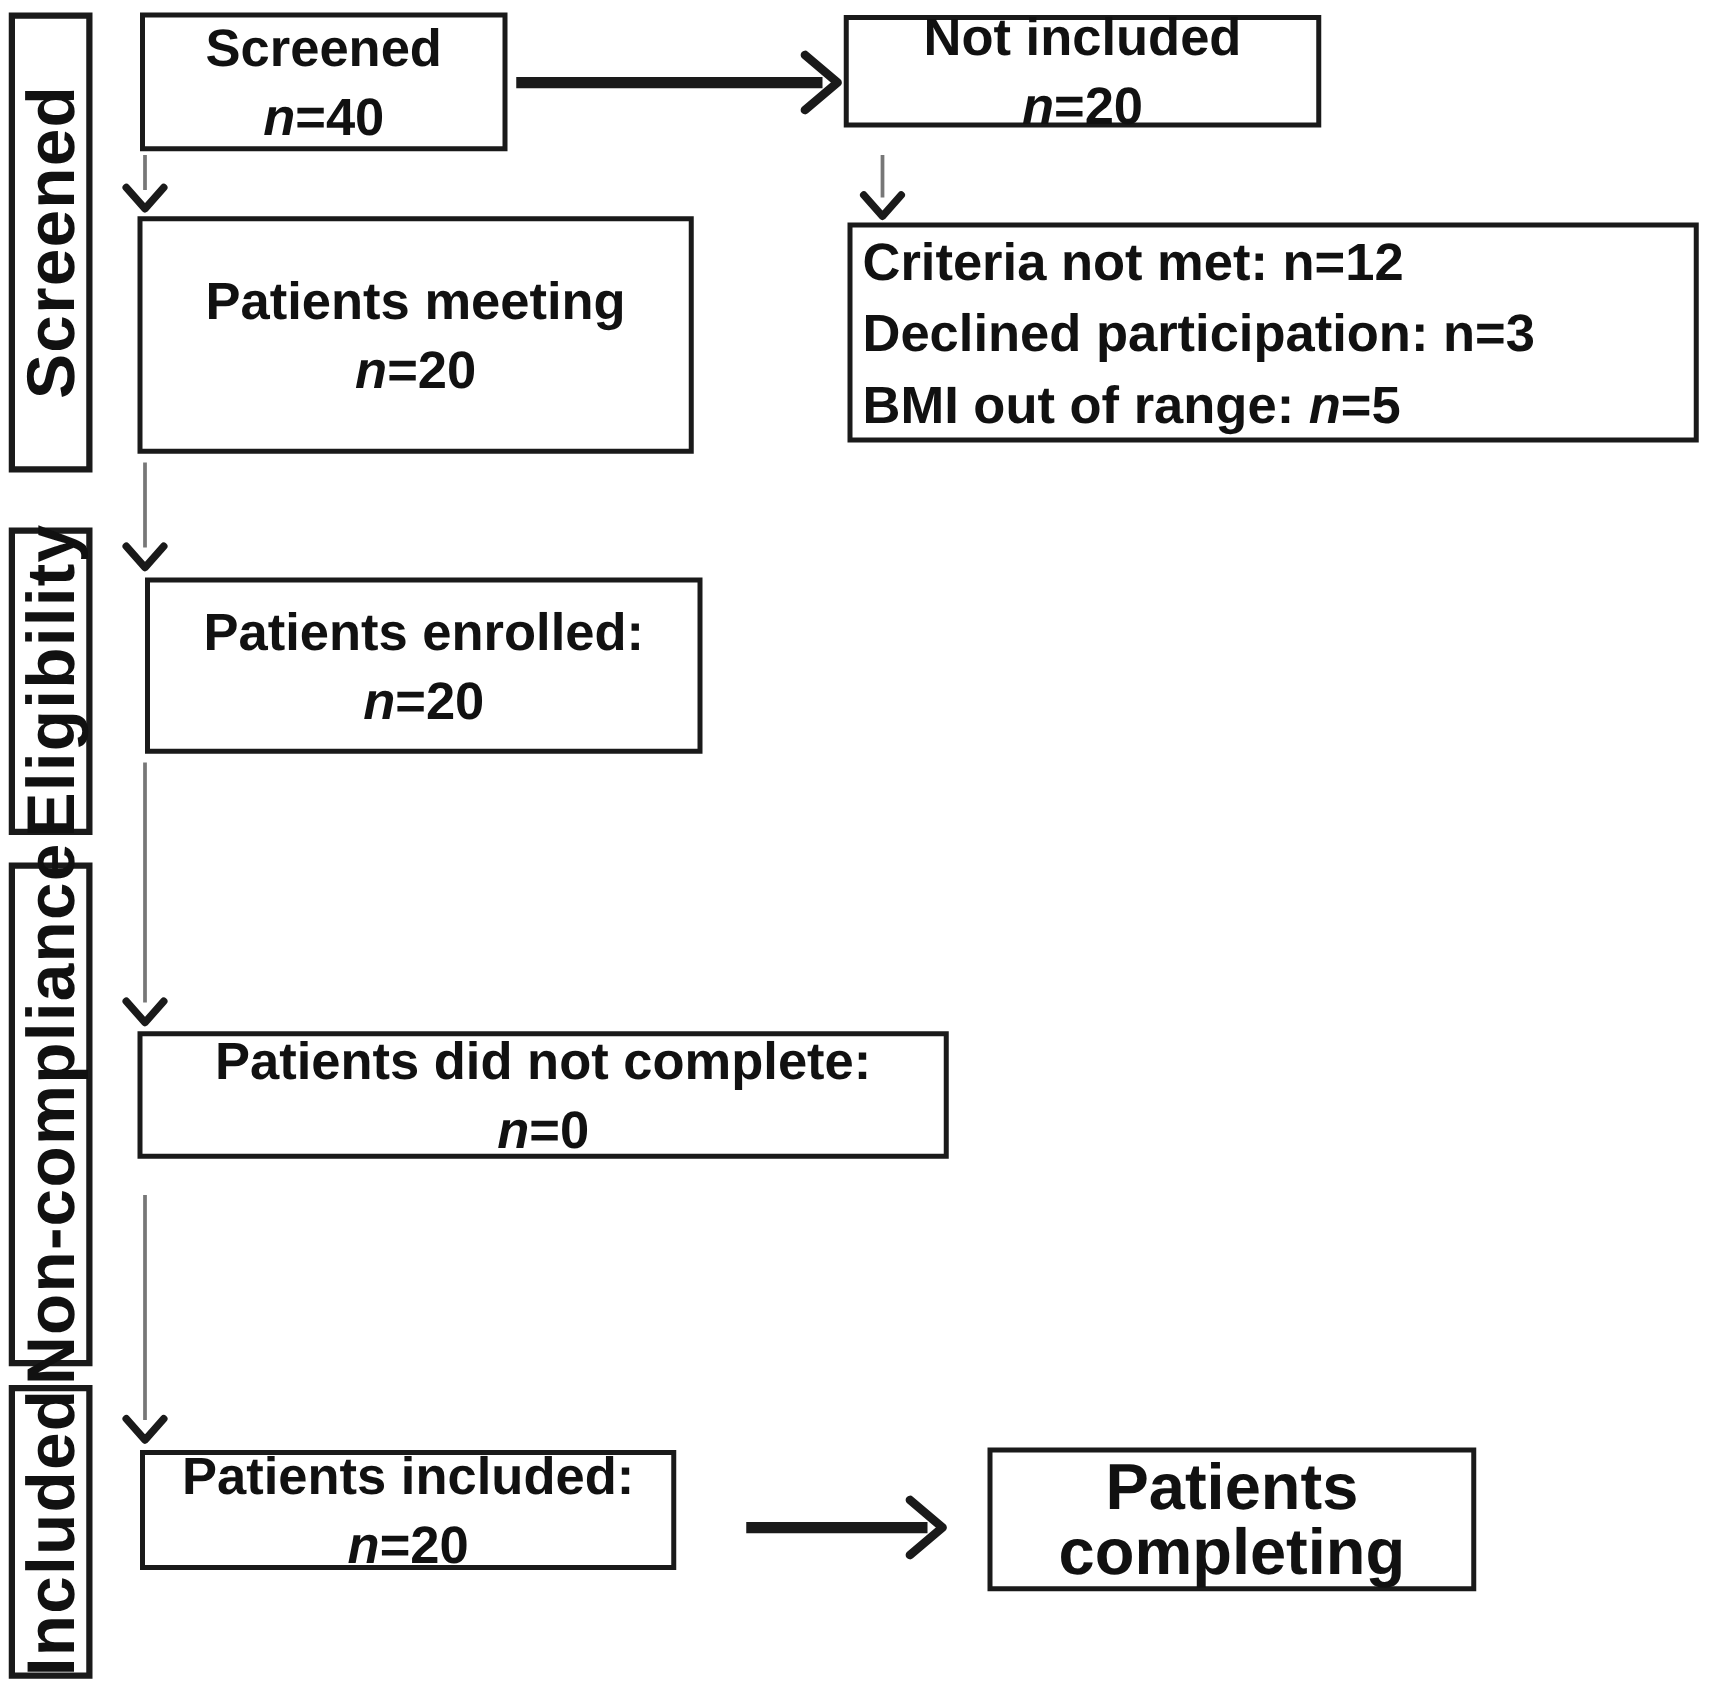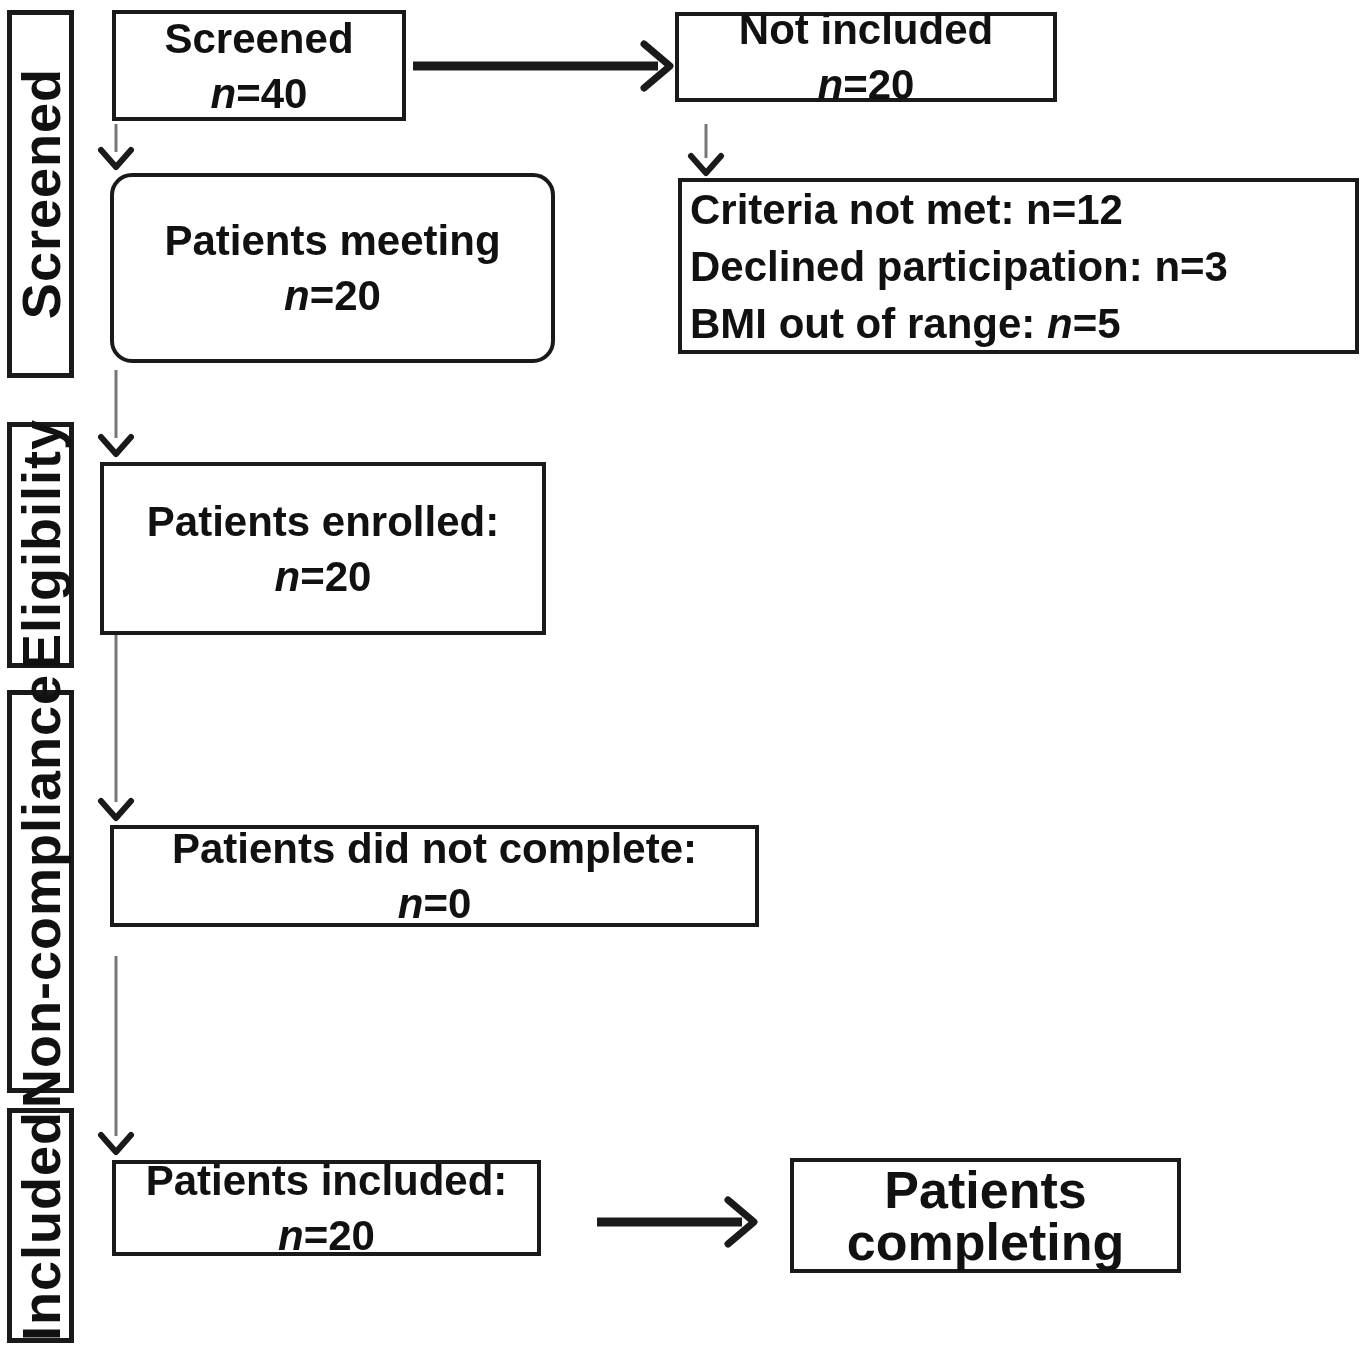--- a/index.html
+++ b/index.html
@@ -52,25 +52,25 @@
     flex-direction: column;
     justify-content: center;
     align-items: center;
     text-align: center;
     font-size: 42px;
     line-height: 55px;
   }
   .box em { font-style: italic; }
   #b-screened    { left: 112px; top: 10px;   width: 294px; height: 111px; }
   #b-notincluded { left: 675px; top: 12px;   width: 382px; height: 90px; }
-  #b-meeting     { left: 110px; top: 173px;  width: 445px; height: 190px; border-radius: 22px; }
+  #b-meeting     { left: 110px; top: 173px;  width: 445px; height: 190px; }
   #b-reasons     { left: 678px; top: 178px;  width: 681px; height: 176px;
                    align-items: flex-start; text-align: left;
                    padding-left: 8px; line-height: 57px; }
-  #b-enrolled    { left: 100px; top: 462px;  width: 446px; height: 173px; }
+  #b-enrolled    { left: 116px; top: 462px;  width: 446px; height: 141px; }
   #b-notcomplete { left: 110px; top: 825px;  width: 649px; height: 102px; }
   #b-included    { left: 112px; top: 1160px; width: 429px; height: 96px; }
   #b-completing  { left: 790px; top: 1158px; width: 391px; height: 115px;
                    font-size: 52px; line-height: 52px; }
 </style>
 </head>
 <body>
 
 <div class="canvas">
 

